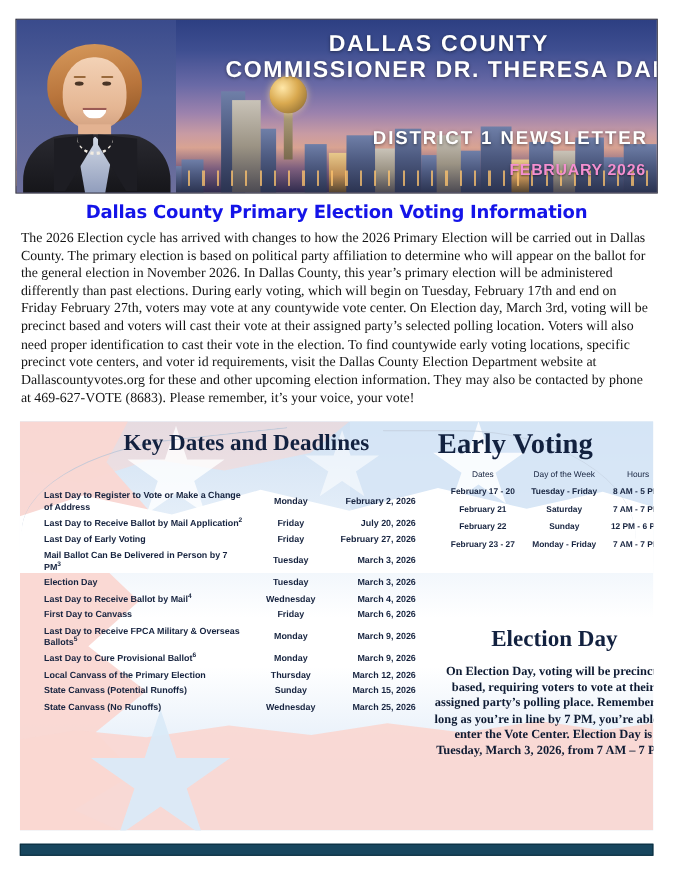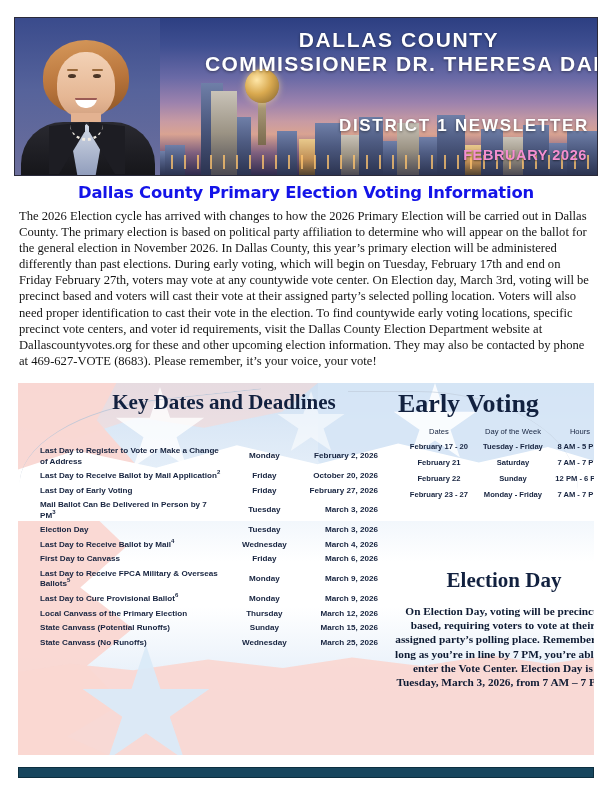--- a/index.html
+++ b/index.html
@@ -295,21 +295,21 @@
   <table class="kd-table">
     <tbody id="kd-body">
         <tr>
           <td class="c-event">Last Day to Register to Vote or Make a Change of Address</td>
           <td class="c-day">Monday</td>
           <td class="c-date">February 2, 2026</td>
         </tr>
         <tr>
           <td class="c-event">Last Day to Receive Ballot by Mail Application<sup>2</sup></td>
           <td class="c-day">Friday</td>
-          <td class="c-date">October 20, 2026</td>
+          <td class="c-date">July 20, 2026</td>
         </tr>
         <tr>
           <td class="c-event">Last Day of Early Voting</td>
           <td class="c-day">Friday</td>
           <td class="c-date">February 27, 2026</td>
         </tr>
         <tr>
           <td class="c-event">Mail Ballot Can Be Delivered in Person by 7 PM<sup>3</sup></td>
           <td class="c-day">Tuesday</td>
           <td class="c-date">March 3, 2026</td>

